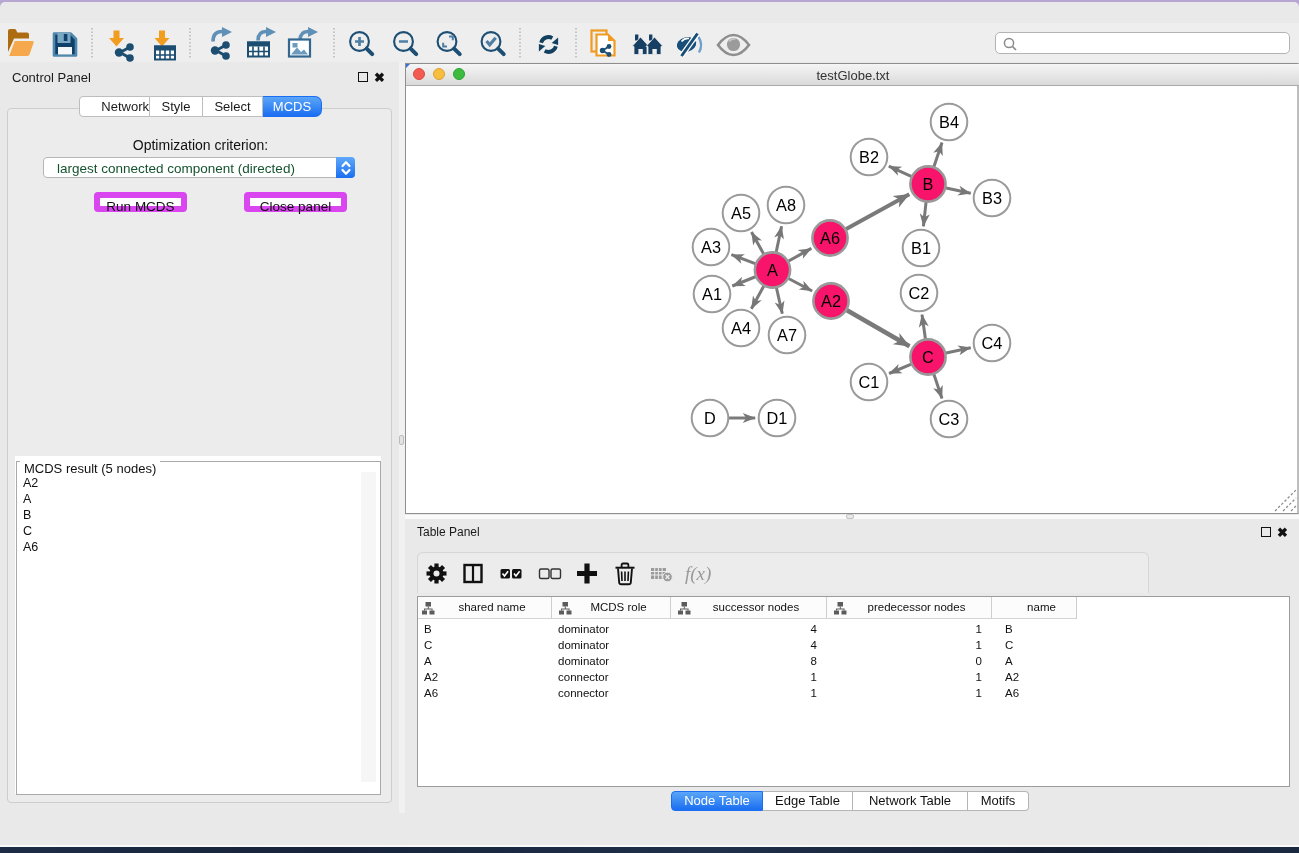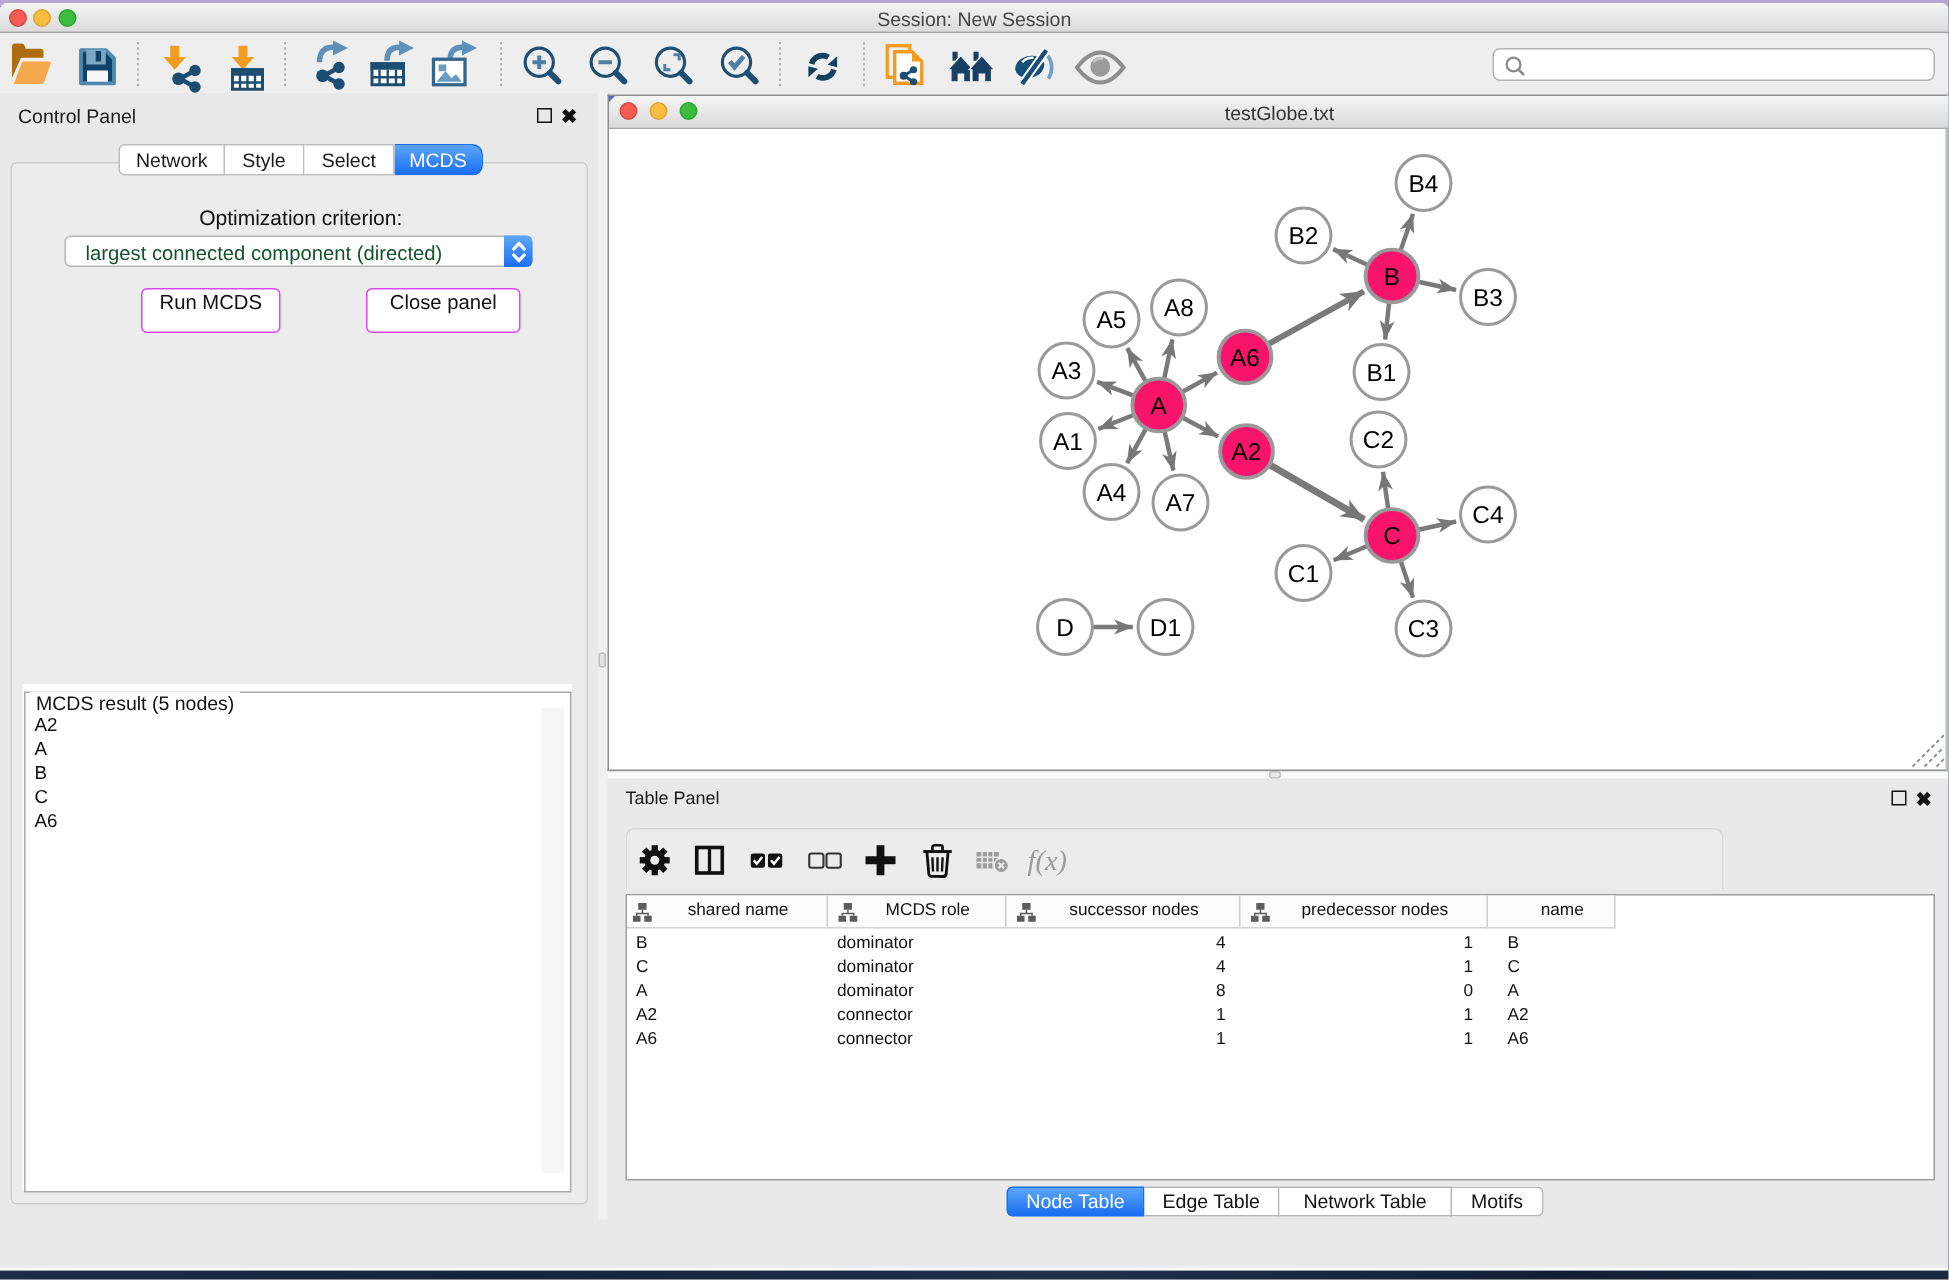--- a/index.html
+++ b/index.html
@@ -25,29 +25,29 @@
   #membtn { left:1215px; top:7px; width:74px; height:24px; border:1px solid #9e9e9e; border-radius:1px; background:#fbfbfb; font-size:12.5px; color:#111; }
   #membtn .dot { position:absolute; left:7px; top:5px; width:13px; height:13px; border-radius:50%; background:#1d9d39; }
   #membtn .lbl { position:absolute; left:24px; top:4px; }
   
   #cp-title { left:12px; top:68px; font-size:13px; color:#1a1a1a; }
   #cp-float { left:358px; top:70px; width:10px; height:10px; border:1.6px solid #111; }
   #cp-close { left:374px; top:68px; font-size:13px; font-weight:bold; color:#111; }
   #cp-panel { left:7px; top:106px; width:385px; height:695px; background:#ececec; border:1px solid #cdcdcd; border-radius:4px; }
   .tabrow { position:absolute; top:94px; left:79px; height:21px; display:flex; font-size:13px; color:#1a1a1a; }
   .tab { background:#fff; border:1px solid #bdbdbd; border-left:none; line-height:19px; text-align:center; }
-  .tab.first { border-left:1px solid #bdbdbd; border-radius:4px 0 0 4px; }
+  .tab.first { border-left:1px solid #bdbdbd; border-radius:4px 0 0 4px;text-align:right; }
   .tab.sel.last { border-radius:0 7px 7px 0; }
   .tab.last { border-radius:0 4px 4px 0; }
   .tab.sel { background:linear-gradient(#5ba6f8,#1a6ef1); color:#fff; border-color:#1a6ef1; }
   #opt-label { left:8px; top:135px; width:385px; text-align:center; font-size:14px; color:#111; }
   #dropdown { left:43px; top:155px; width:312px; height:21px; background:#fff; border:1px solid #b5b5b5; border-radius:4px; font-size:13.5px; color:#14532d; }
   #dropdown .txt { position:absolute; left:13px; top:2.5px; }
   #dropdown .cap { position:absolute; right:-1px; top:-1px; width:19px; height:21px; background:linear-gradient(#5fa9f9,#1a6ef1); border-radius:0 4px 4px 0; }
-  .btn { position:absolute; height:30px; background:#fff; border:1px solid #d946ef; border-radius:4px; font-size:13.5px; color:#111; text-align:center; line-height:18px; }
+  .btn { position:absolute; height:20px; background:#fff; border:6px solid #d946ef; border-radius:4px; font-size:13.5px; color:#111; text-align:center; line-height:18px; }
   #btn-run { left:94px; top:190px; width:93px; }
   #btn-close { left:202px; top:190px; width:103px;margin-left:42px; }
   
   #fieldset { left:16px; top:459px; width:365px; height:334px; border:1px solid #a9a9a9; z-index:3; }
   #fs-legend { left:20px; top:459px; background:#ffffff; padding:0 4px; font-size:13px; color:#111; z-index:4; }
   #fs-list { left:15px; top:454px; width:366px; height:338px; background:#fff; font-size:12.5px; color:#111; line-height:16px; padding:19px 0 0 8px; }
   #fs-scroll { left:361px; top:470px; width:15px; height:310px; background:#f6f6f6; }
   
   #vsplit { left:399px; top:60px; width:6px; height:751px; background:#f1f1f1; }
   #vgrip { left:398.5px; top:433px; width:5.5px; height:10px; background:#e3e3e3; border:1px solid #bcbcbc; border-radius:2px; }
@@ -76,26 +76,20 @@
   .btab.first { border-left:1px solid #b5b5b5; border-radius:4px 0 0 4px; }
   .btab.last { border-radius:0 4px 4px 0; }
   .btab.sel { background:linear-gradient(#5ba6f8,#1a6ef1); color:#fff; border-color:#1a6ef1; }
   svg { position:absolute; overflow:visible; }
   svg text { font-family:"Liberation Sans", sans-serif; }
 </style>
 </head>
 <body>
 <div class="abs" id="deskTop"></div>
 <div class="abs" id="win">
-  <div class="abs" id="titlebar">
-    <div class="tl t1"></div>
-      <div class="tl t2"></div>
-      <div class="tl t3"></div>
-    <div class="abs" id="title-text">Session: New Session</div>
-  </div>
   <div class="abs" id="toolbar">
     <svg style="left:0;top:0" width="760" height="39" viewBox="0 0 760 39">
 
       <g stroke="#9a9a9a" stroke-width="1" stroke-dasharray="1.5 2">
         <line x1="92" y1="5" x2="92" y2="35"></line>
           <line x1="190" y1="5" x2="190" y2="35"></line>
         <line x1="334" y1="5" x2="334" y2="35"></line>
           <line x1="520" y1="5" x2="520" y2="35"></line>
         <line x1="576" y1="5" x2="576" y2="35"></line>
       </g>

